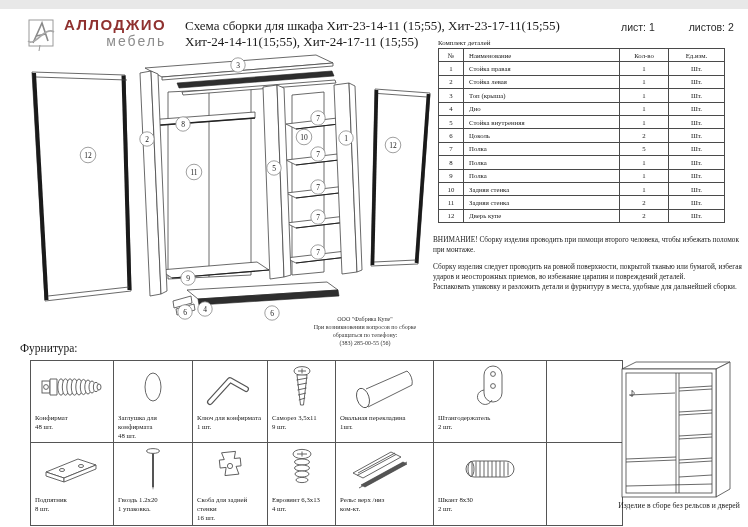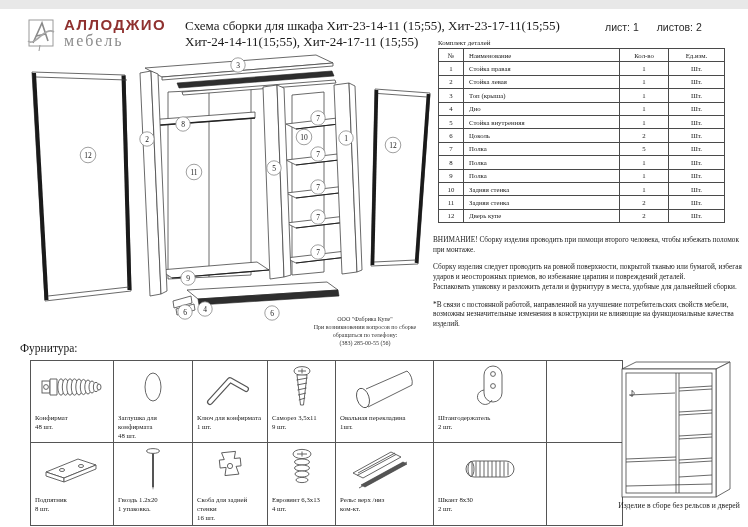--- a/index.html
+++ b/index.html
@@ -11,26 +11,26 @@
   .abs { position:absolute; }
 
   
   .logo { left:26px; top:8px; display:flex; gap:8px; align-items:flex-start; }
   .brand-text { display:flex; flex-direction:column; }
   .brand {
     font-family:"Liberation Sans", sans-serif; font-weight:bold;
     font-size:15px; letter-spacing:1.5px; color:#8f312f; line-height:16px;
   }
   .brand-sub {
-    font-family:Liberation Serif, serif; font-size:16px;
-    letter-spacing:2px; color:#8c8c8c; line-height:16px; text-align:left;
+    font-family:Liberation Sans, sans-serif; font-size:14px;
+    letter-spacing:2px; color:#8c8c8c; line-height:16px; text-align:right;
   }
   .title { left:185px; top:9px; width:390px; font-size:13px; line-height:15.5px; }
   .sheetinfo {
-    left:605px; top:12px; display:flex; gap:18px;
+    left:621px; top:12px; display:flex; gap:34px;
     font-family:"Liberation Sans", sans-serif; font-size:10.5px; color:#2a2a2a;justify-content:flex-end;
   }
 
   
   .parts-caption { left:438px; top:30px; font-size:6.8px; }
   .parts { left:438px; top:39px; border-collapse:collapse; table-layout:fixed; width:267px; }
   .parts td, .parts th {
     border:0.7px solid #4a4a4a; font-size:6.8px; font-weight:normal;
     padding:1px 2px; height:10.4px; text-align:center; overflow:hidden; white-space:nowrap;
   }
@@ -330,21 +330,20 @@
         </tr>
   </tbody>
     </table>
 
   <div class="abs notes">
     <div class="note-group">ВНИМАНИЕ! Сборку изделия проводить при помощи второго человека, чтобы избежать поломок при монтаже.</div>
     <div class="note-group">
       <div>Сборку изделия следует проводить на ровной поверхности, покрытой тканью или бумагой, избегая ударов и неосторожных приемов, во избежание царапин и повреждений деталей.</div>
       <div>Распаковать упаковку и разложить детали и фурнитуру в места, удобные для дальнейшей сборки.</div>
     </div>
-    <div class="note-group">*В связи с постоянной работой, направленной на улучшение потребительских свойств мебели, возможны незначительные изменения в конструкции не влияющие на функциональные качества изделий.</div>
   </div>
 
   <div class="abs hw-title">Фурнитура:</div>
 
   <table class="abs hw">
     <tbody>
         <tr class="r1">
       <td style="width:82px">
             <div class="hw-cell">
         <div class="hw-icon">

